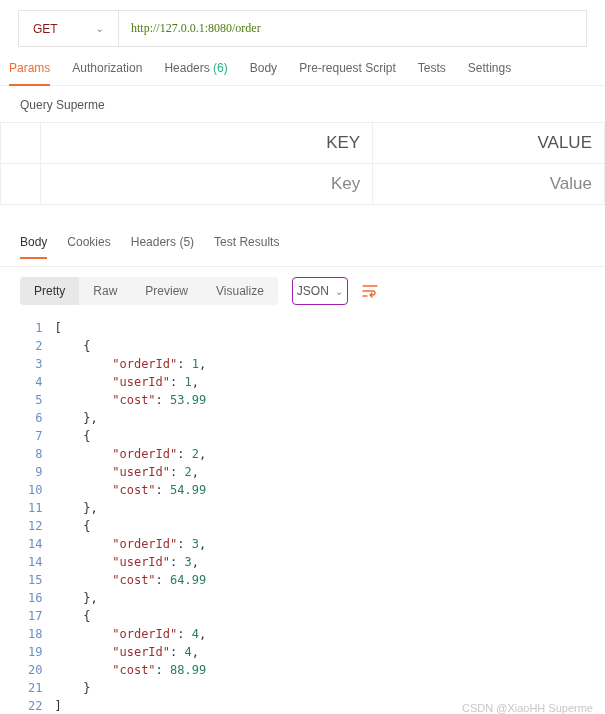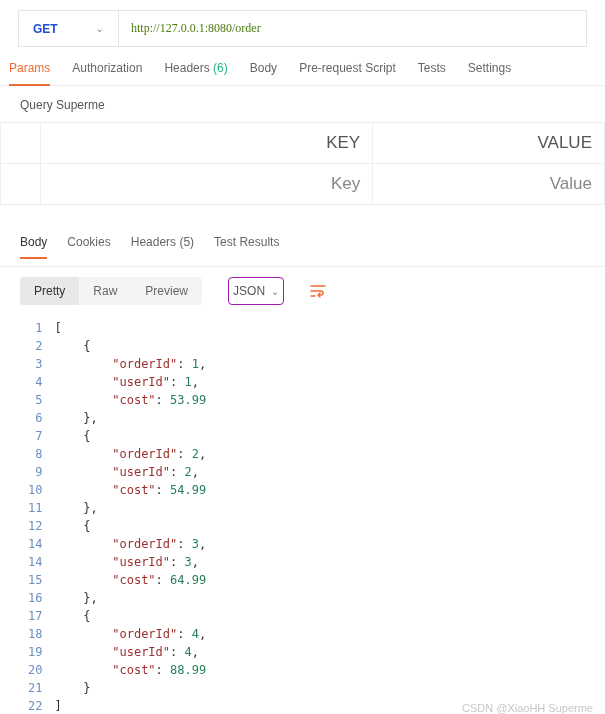--- a/index.html
+++ b/index.html
@@ -1,36 +1,36 @@
 <!DOCTYPE html>
 <html><head>
 <meta charset="utf-8">
 <style>
 * { box-sizing: border-box; margin: 0; padding: 0; }
 body { font-family: -apple-system, BlinkMacSystemFont, "Segoe UI", sans-serif; font-size: 12px; color: #555; width: 605px; background: #fff; }
 .request-bar { display: flex; border: 1px solid #e4e4e4; margin: 10px 18px 0; }
 .method-select { display: flex; align-items: center; padding: 10px 14px; border-right: 1px solid #e4e4e4; min-width: 100px; justify-content: space-between; cursor: pointer; }
-.method-select .label { color: #1d4ed8; font-weight: 700; }
+.method-select .label { color: #7f1d1d; font-weight: 400; }
 .chev { font-size: 10px; color: #888; }
 .url-input { flex: 1; padding: 10px 12px; color: #4d7c0f; font-family: Liberation Serif, serif; }
 .tabs-row { display: flex; gap: 22px; padding: 14px 9px 0; border-bottom: 1px solid #eee; }
 .tab { padding-bottom: 9px; cursor: pointer; color: #666; }
 .tab.active { color: #ef6c35; border-bottom: 2px solid #ef6c35; margin-bottom: -1px; }
 .tab .count { color: #26b47f; }
 .section-label { padding: 12px 20px 10px; color: #555; font-weight: 500; }
 .kv-table { width: 100%; border-collapse: collapse; }
 .kv-table th, .kv-table td { border: 1px solid #eee; padding: 10px 12px; text-align: right; font-weight: 400; color: #888; font-size: 17px; }
 .kv-table th { color: #555; }
 .kv-table th:first-child, .kv-table td:first-child { width: 40px; border-right: 1px solid #eee; }
 .kv-table .key-col { width: 55%; }
 .response-spacer { height: 30px; }
 .resp-tabs { display: flex; gap: 20px; padding: 0 20px 8px; border-bottom: 1px solid #eee; }
 .resp-tab { padding-bottom: 8px; cursor: pointer; color: #666; }
 .resp-tab.active { color: #333; border-bottom: 2px solid #ef6c35; margin-bottom: -1px; font-weight: 500; }
-.resp-toolbar { display: flex; align-items: center; gap: 18px; padding: 10px 20px; }
+.resp-toolbar { display: flex; align-items: center; gap: 6px; padding: 10px 20px; }
 .seg { display: flex; background: #f4f4f4; border-radius: 4px; overflow: hidden; }
 .seg-btn { padding: 7px 14px; cursor: pointer; color: #666; }
 .seg-btn.active { background: #e8e8e8; color: #333; font-weight: 500; }
 .type-select { display: flex; align-items: center; gap: 6px; padding: 6px 4px; border: 1px solid #a21caf; border-radius: 4px; cursor: pointer; color: #555; margin-left: 8px; }
 .wrap-btn { padding: 6px 8px; cursor: pointer; color: #ef6c35; border-radius: 4px; }
 .wrap-btn svg { display: block; }
 .code-area { display: flex; font-family: Consolas, Menlo, monospace; font-size: 12px; line-height: 18px; padding: 4px 0 10px; }
 .gutter { text-align: right; padding: 0 12px 0 28px; color: #6a8fc3; user-select: none; }
 .gutter div { height: 18px; }
 .code { flex: 1; white-space: pre; color: #333; }
@@ -91,20 +91,21 @@
     <span class="count">(5)</span>
   </div>
   <div class="resp-tab">Test Results</div>
 </div>
 
 <div class="resp-toolbar">
   <div class="seg">
     <div class="seg-btn active">Pretty</div>
     <div class="seg-btn">Raw</div>
     <div class="seg-btn">Preview</div>
+    <div class="seg-btn">Visualize</div>
   </div>
   <div class="type-select">
     <span>JSON</span>
     <span class="chev">⌄</span>
   </div>
   <div class="wrap-btn">
     <svg width="16" height="14" viewBox="0 0 16 14">
       <path d="M1 2h14M1 7h10a2 2 0 0 1 0 4H8m0 0l2-2m-2 2l2 2M1 12h4" stroke="#ef6c35" stroke-width="1.4" fill="none" stroke-linecap="round"></path>
     </svg>
   </div>

